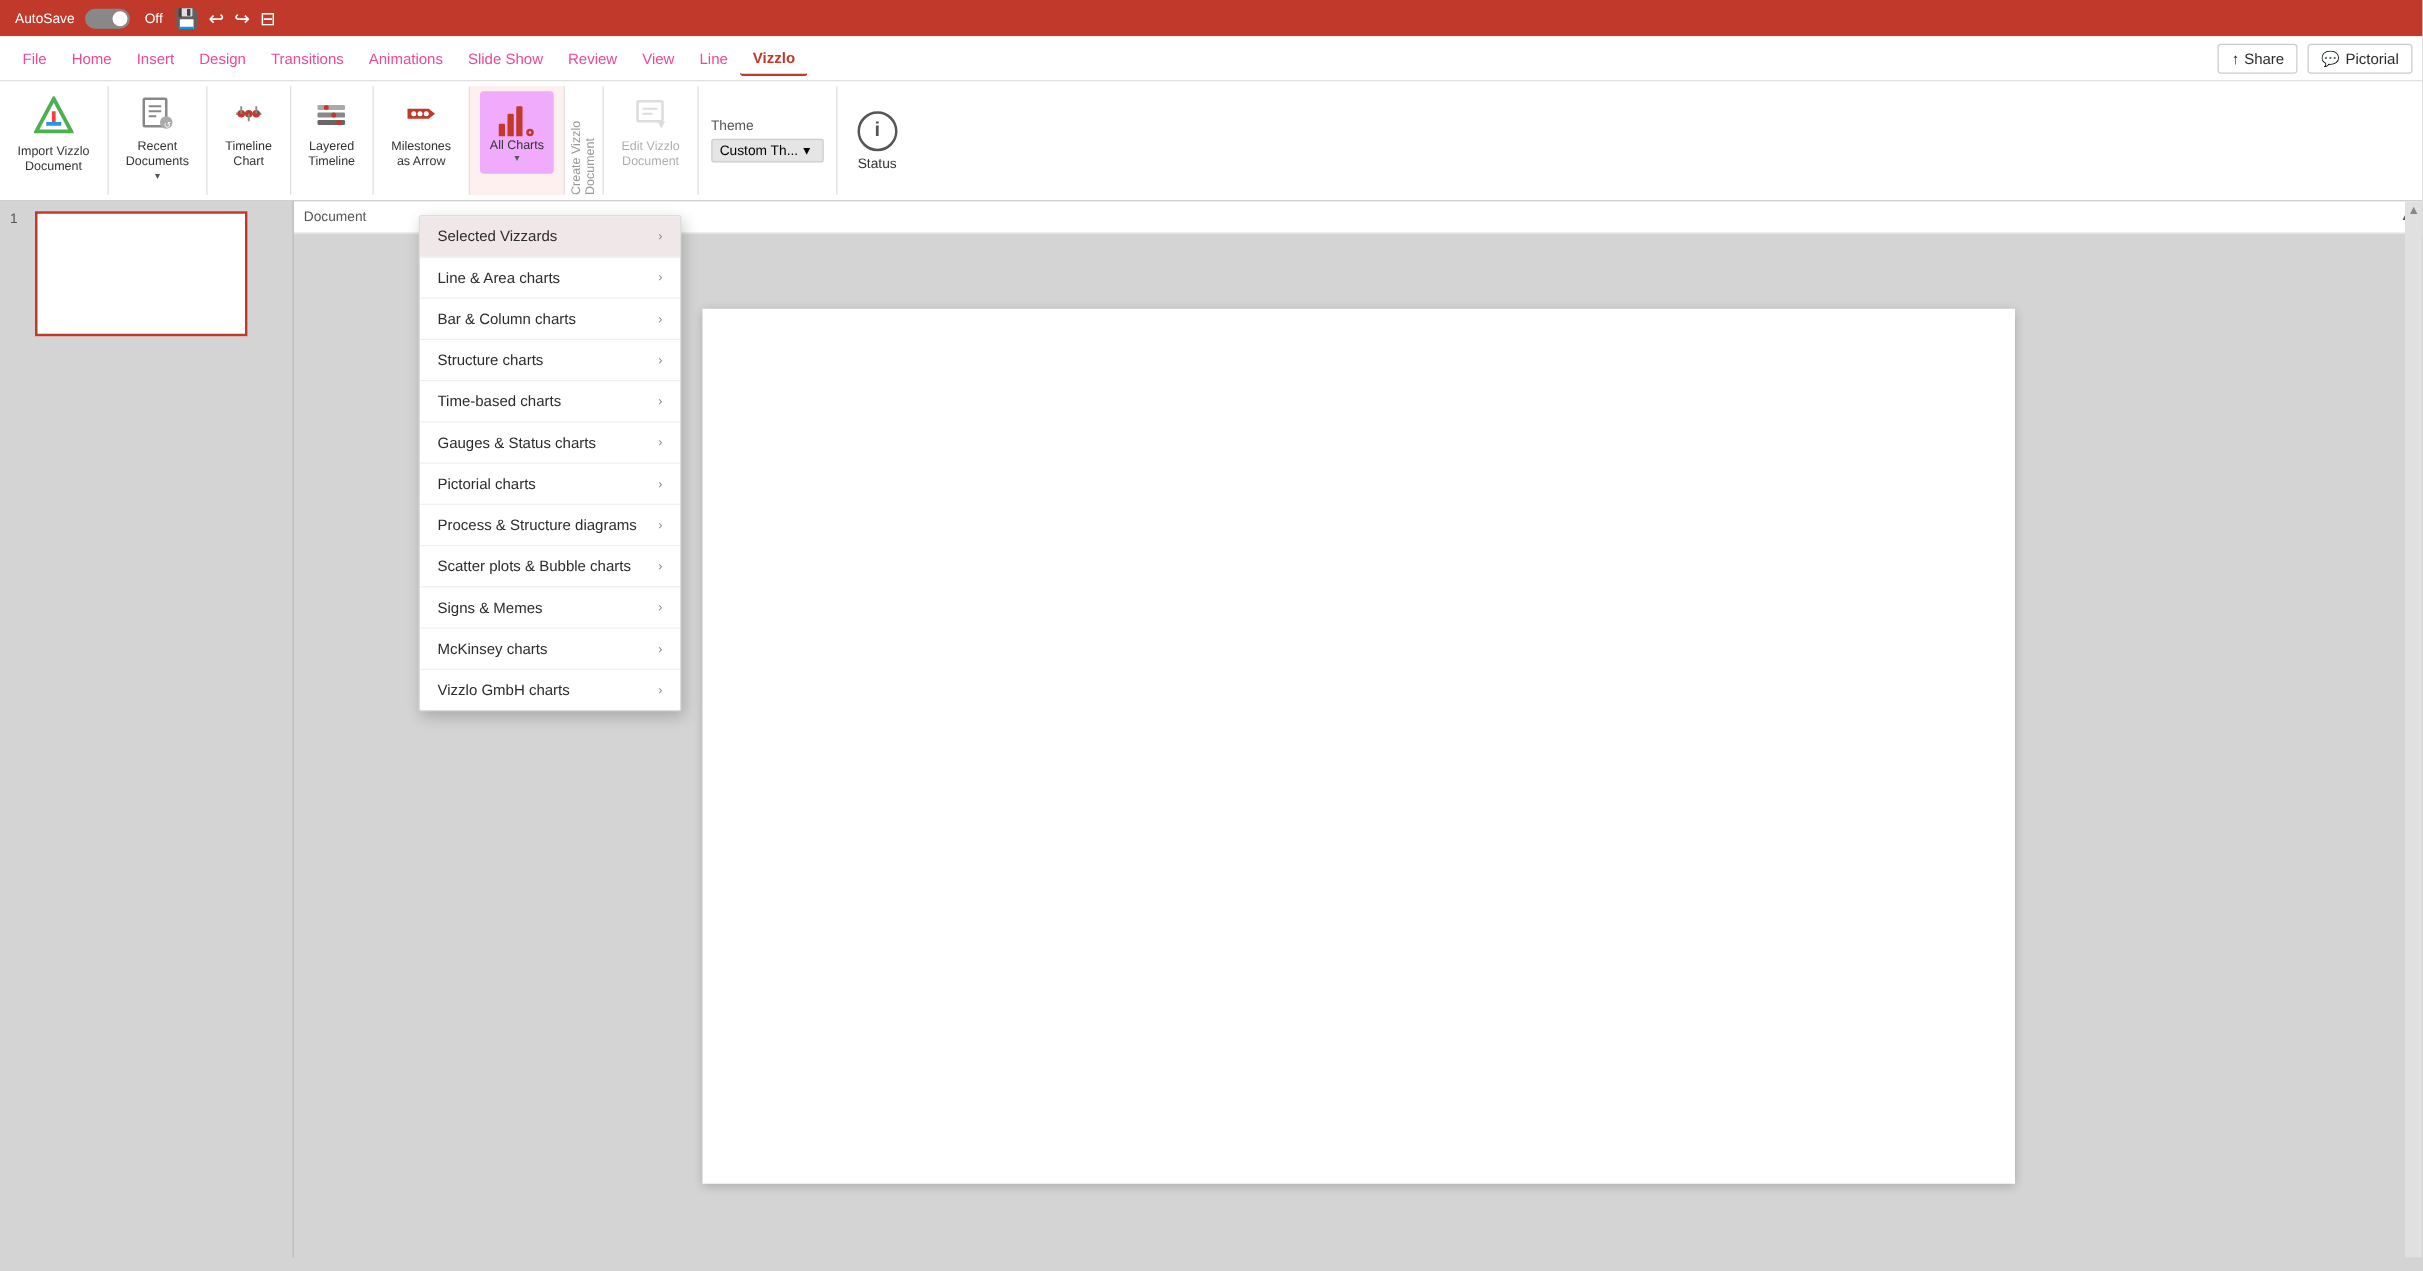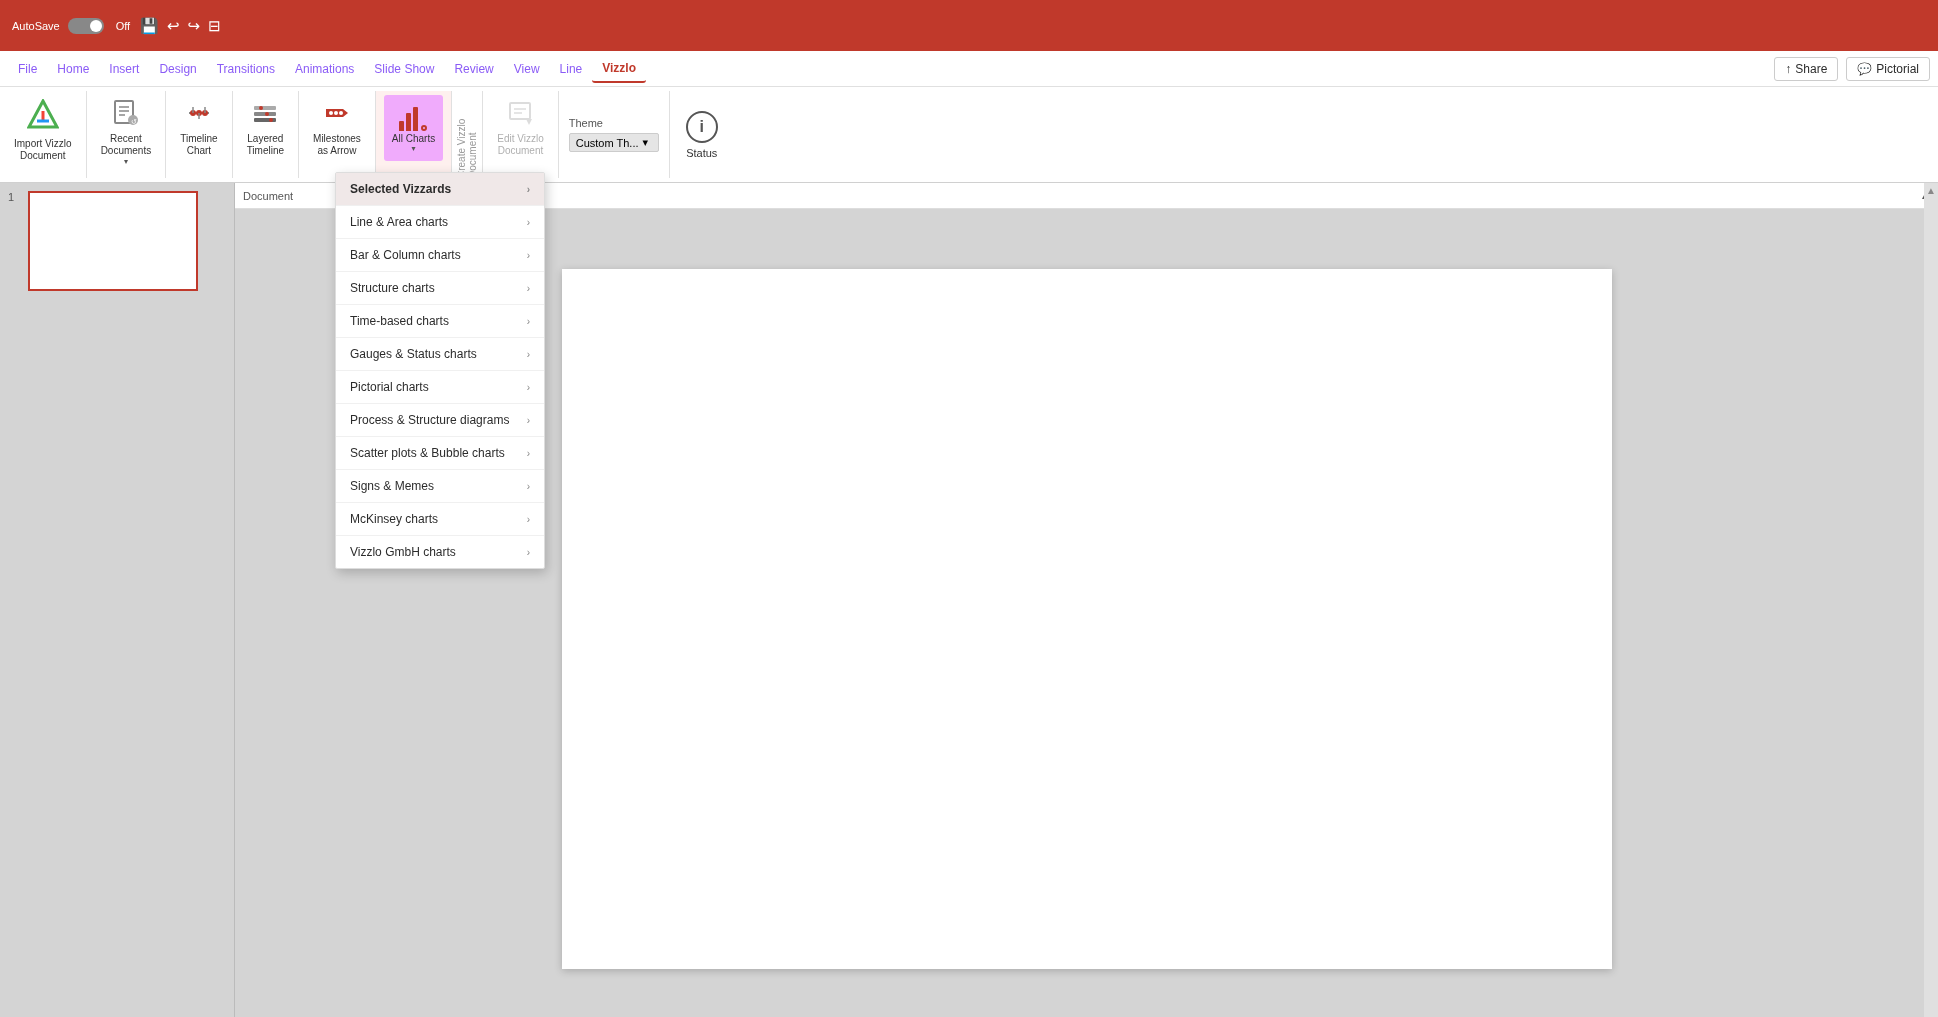--- a/index.html
+++ b/index.html
@@ -1,20 +1,20 @@
 <!DOCTYPE html>
 <html><head>
   <meta charset="utf-8">
   <style>
     * { box-sizing: border-box; margin: 0; padding: 0; }
     body { font-family: 'Segoe UI', Arial, sans-serif; font-size: 12px; background: #d4d4d4; overflow: hidden; width: 1938px; height: 1017px; }
 
     
     .title-bar {
-      height: 51px;
+      height: 29px;
       background: #c0392b;
       display: flex;
       align-items: center;
       padding: 0 12px;
       gap: 10px;
     }
     .title-bar-left { display: flex; align-items: center; gap: 8px; }
     .autosave-label { color: #fff; font-size: 11px; }
     .toggle-btn {
       background: #888;
@@ -42,21 +42,21 @@
       height: 36px;
       background: #fff;
       display: flex;
       align-items: center;
       padding: 0 8px;
       border-bottom: 1px solid #e0e0e0;
     }
     .menu-item {
       padding: 6px 10px;
       font-size: 12px;
-      color: #8b5cf6;
+      color: #ec4899;
       cursor: pointer;
       border-radius: 3px;
     }
     .menu-item.active { color: #c0392b; font-weight: 600; border-bottom: 2px solid #c0392b; }
     .menu-right { margin-left: auto; display: flex; align-items: center; gap: 8px; }
     .share-btn, .comments-btn {
       display: flex; align-items: center; gap: 4px;
       padding: 4px 10px; border: 1px solid #ccc; border-radius: 3px;
       cursor: pointer; font-size: 12px; color: #2c2c2c; background: #fff;
     }
@@ -233,21 +233,21 @@
       display: flex;
       align-items: center;
       justify-content: space-between;
       padding: 9px 14px;
       font-size: 12px;
       color: #2c2c2c;
       cursor: pointer;
       border-bottom: 1px solid #f0f0f0;
     }
     .dropdown-item:last-child { border-bottom: none; }
-    .dropdown-item.selected { background: #f0e8e8; font-weight: bold; }
+    .dropdown-item.selected { background: #f0e8e8; }
     .dropdown-chevron { font-size: 10px; color: #888; }
 
     
     .all-charts-btn {
       display: flex;
       flex-direction: column;
       align-items: center;
       justify-content: center;
       padding: 8px 8px;
       cursor: pointer;

